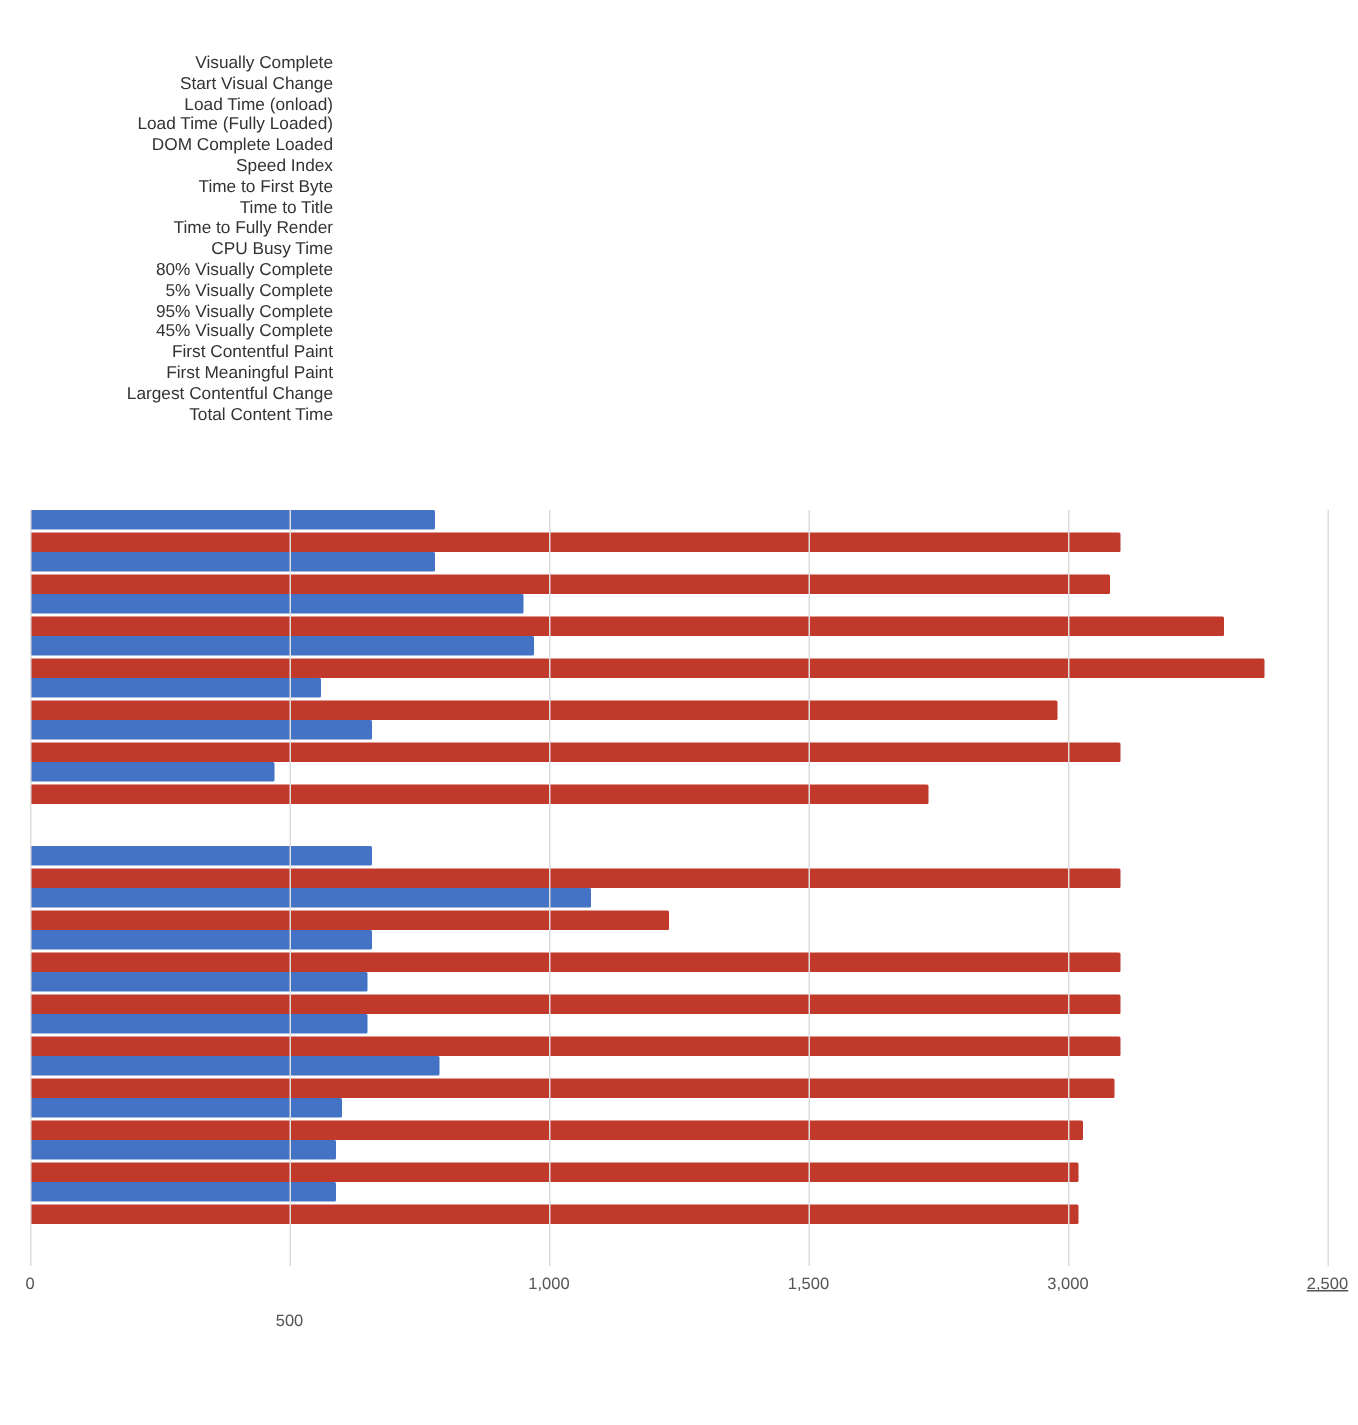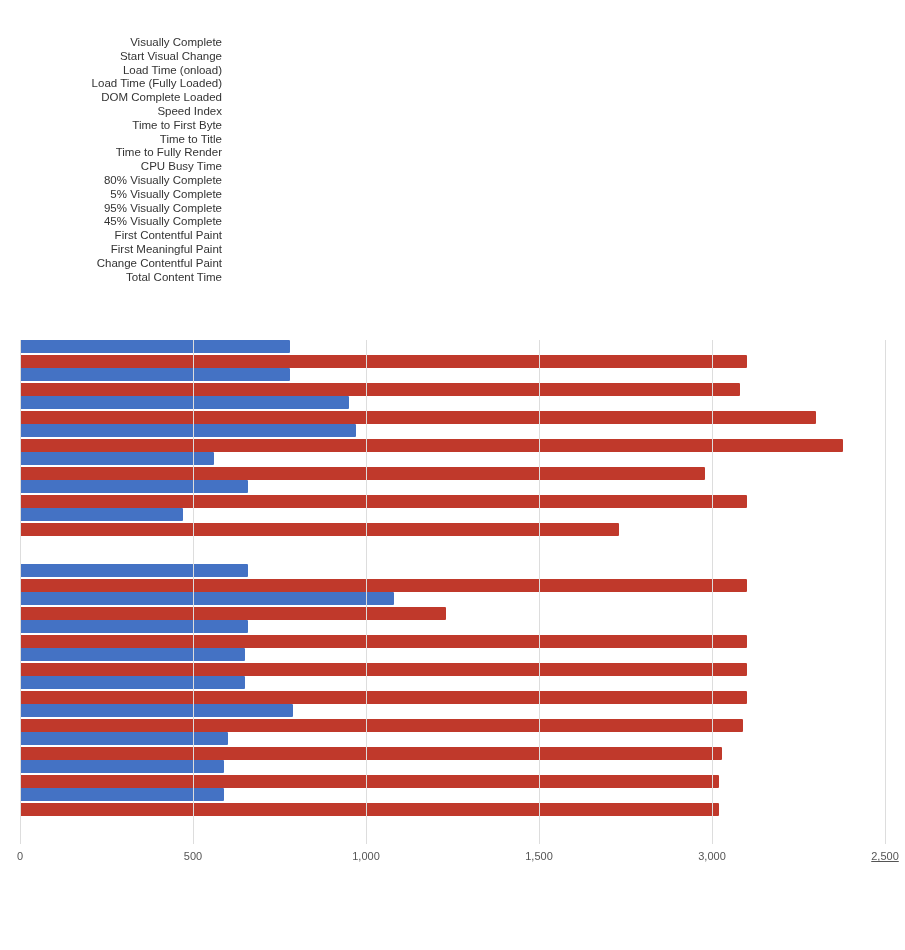--- a/index.html
+++ b/index.html
@@ -122,21 +122,21 @@
         <div class="y-label">Time to First Byte</div>
         <div class="y-label">Time to Title</div>
         <div class="y-label">Time to Fully Render</div>
         <div class="y-label">CPU Busy Time</div>
         <div class="y-label">80% Visually Complete</div>
         <div class="y-label">5% Visually Complete</div>
         <div class="y-label">95% Visually Complete</div>
         <div class="y-label">45% Visually Complete</div>
         <div class="y-label">First Contentful Paint</div>
         <div class="y-label">First Meaningful Paint</div>
-        <div class="y-label">Change Contentful Paint</div>
+        <div class="y-label">Largest Contentful Change</div>
         <div class="y-label">Total Content Time</div>
       </div>
     <div class="bars-area" id="bars-area">
       <div class="grid-lines" id="grid-lines">
           <div class="grid-line" style="left: 0%;"></div>
           <div class="grid-line" style="left: 20%;"></div>
           <div class="grid-line" style="left: 40%;"></div>
           <div class="grid-line" style="left: 60%;"></div>
           <div class="grid-line" style="left: 80%;"></div>
           <div class="grid-line" style="left: 100%;"></div>
@@ -210,21 +210,21 @@
             <div class="bar blue" style="width: 23.6%;"></div>
             <div class="bar red" style="width: 80.8%;"></div>
           </div>
           <div class="bar-group">
             <div style="height: 13px;"></div>
             <div style="height: 13px;"></div>
           </div>
         </div>
       <div class="x-axis" id="x-axis">
           <span class="x-tick" style="left: 0%;">0</span>
-          <span class="x-tick" style="left: 20%;">500</span>
+          <span class="x-tick" style="left: 20%; margin-top: 25px;">500</span>
           <span class="x-tick" style="left: 40%; text-align: right;">1,000</span>
           <span class="x-tick" style="left: 60%;">1,500</span>
           <span class="x-tick" style="left: 80%;">3,000</span>
           <span class="x-tick" style="left: 100%; text-decoration: underline;">2,500</span>
         </div>
     </div>
   </div>
 </div>
 
 </body></html>

